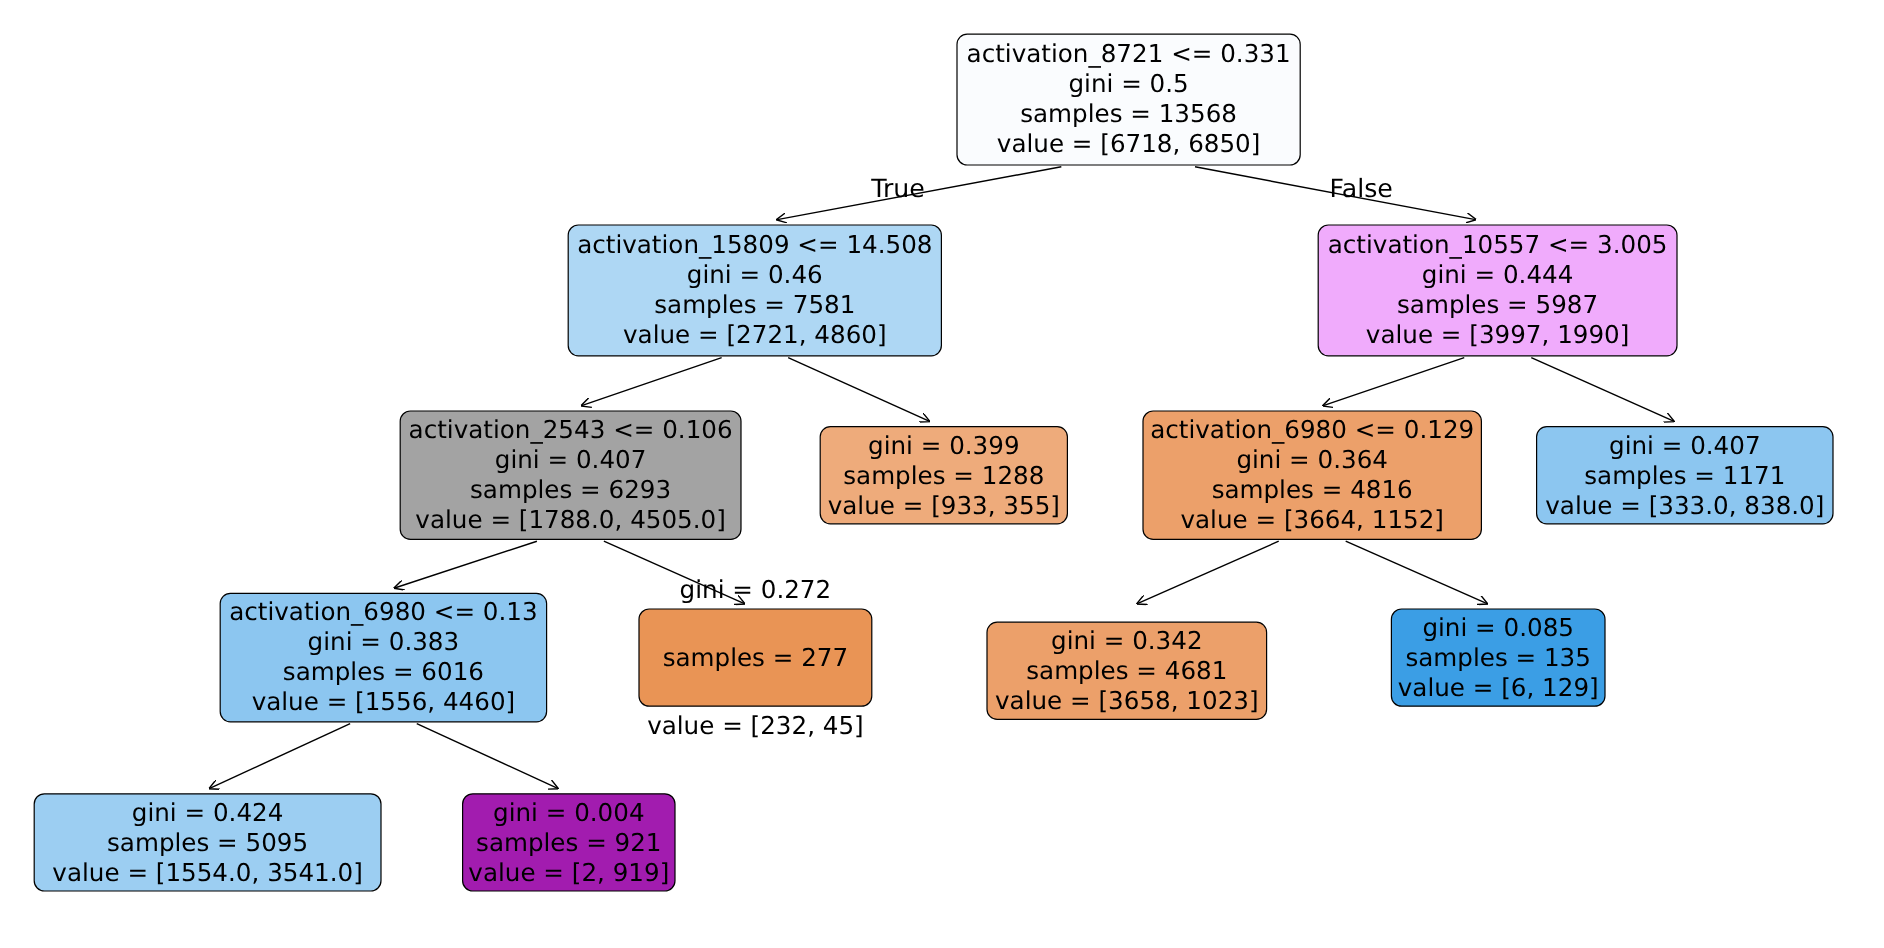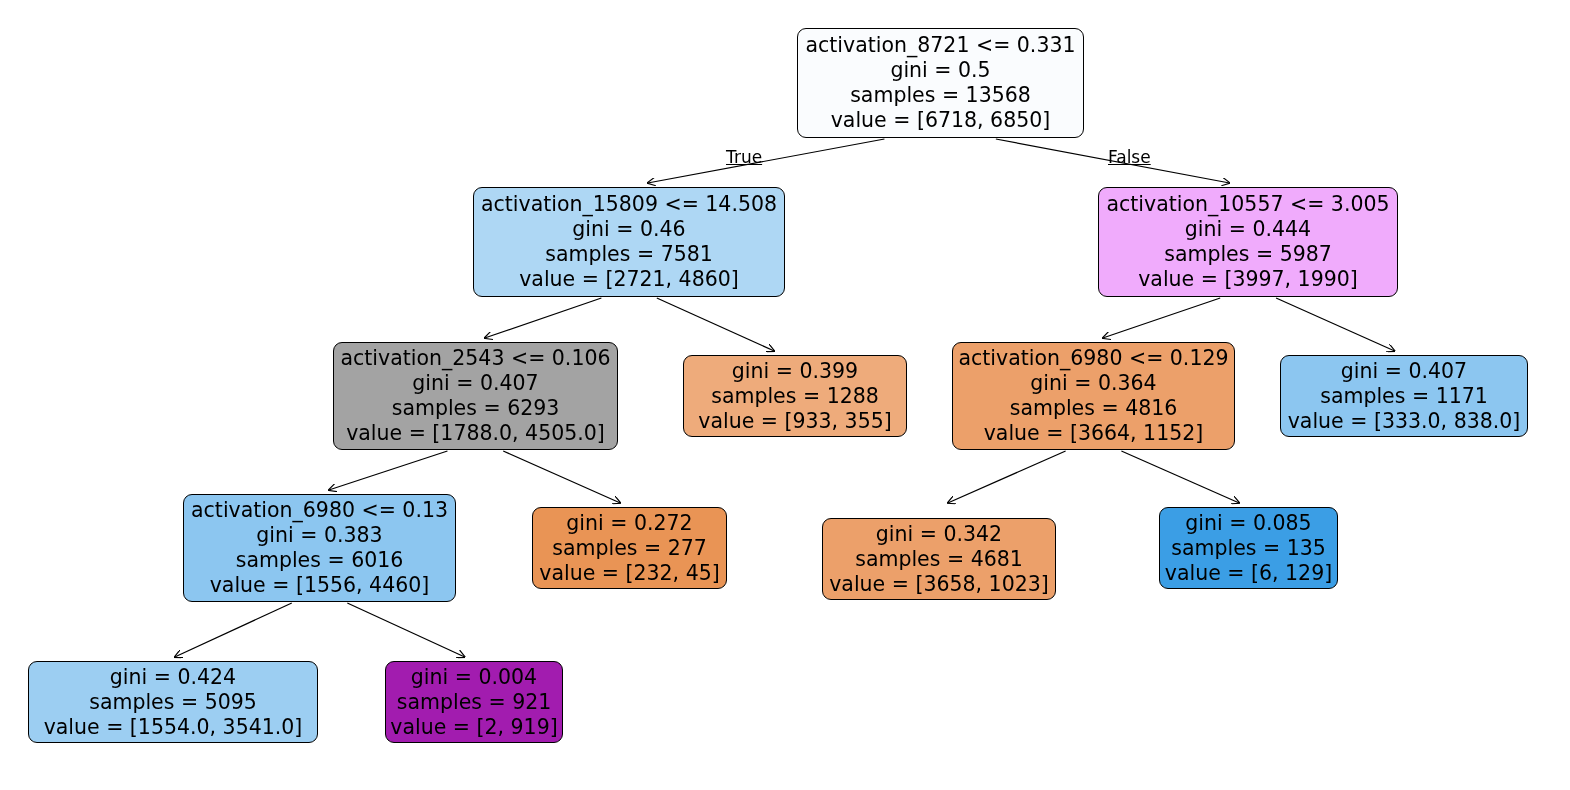--- a/index.html
+++ b/index.html
@@ -24,24 +24,23 @@
     color:#000000;
     font-size:20.5px;
     line-height:25px;
     white-space:nowrap;
     padding:5px 10px;
   }
   .node .ln{display:block;}
   .edge-label{
     position:absolute;
     color:#000000;
-    font-size:17px;
+    font-size:21px;
     line-height:24px;
     white-space:nowrap;
-    text-decoration:underline;
   }
 </style>
 </head>
 <body>
 
 <div id="canvas">
 
   <svg id="edges" viewBox="0 0 1570 790" xmlns="http://www.w3.org/2000/svg">
     <defs>
       <marker id="arrow" viewBox="0 0 10 10" refX="9" refY="5" markerWidth="7" markerHeight="7" orient="auto-start-reverse">
@@ -85,21 +84,21 @@
         <span class="ln">gini = 0.444</span>
         <span class="ln">samples = 5987</span>
         <span class="ln">value = [3997, 1990]</span>
       </div>
       <div class="node" style="left: 333px; top: 342px; width: 285px; height: 108px; background: #a3a3a3;">
         <span class="ln">activation_2543 &lt;= 0.106</span>
         <span class="ln">gini = 0.407</span>
         <span class="ln">samples = 6293</span>
         <span class="ln">value = [1788.0, 4505.0]</span>
       </div>
-      <div class="node" style="left: 683px; top: 355px; width: 224px; height: 82px; background: rgb(238, 171, 123);">
+      <div class="node" style="left: 683px; top: 355px; width: 207px; height: 82px; background: rgb(238, 171, 123);">
         <span class="ln">gini = 0.399</span>
         <span class="ln">samples = 1288</span>
         <span class="ln">value = [933, 355]</span>
       </div>
       <div class="node" style="left: 952px; top: 342px; width: 283px; height: 108px; background: rgb(236, 160, 106);">
         <span class="ln">activation_6980 &lt;= 0.129</span>
         <span class="ln">gini = 0.364</span>
         <span class="ln">samples = 4816</span>
         <span class="ln">value = [3664, 1152]</span>
       </div>
@@ -107,21 +106,21 @@
         <span class="ln">gini = 0.407</span>
         <span class="ln">samples = 1171</span>
         <span class="ln">value = [333.0, 838.0]</span>
       </div>
       <div class="node" style="left: 183px; top: 494px; width: 273px; height: 108px; background: rgb(140, 198, 240);">
         <span class="ln">activation_6980 &lt;= 0.13</span>
         <span class="ln">gini = 0.383</span>
         <span class="ln">samples = 6016</span>
         <span class="ln">value = [1556, 4460]</span>
       </div>
-      <div class="node" style="left: 532px; top: 507px; width: 195px; height: 82px; background: rgb(233, 148, 85);">
+      <div class="node" style="left: 532px; top: 507px; width: 195px; height: 82px; background: rgb(233, 148, 85); gap: 32px;">
         <span class="ln">gini = 0.272</span>
         <span class="ln">samples = 277</span>
         <span class="ln">value = [232, 45]</span>
       </div>
       <div class="node" style="left: 822px; top: 518px; width: 234px; height: 82px; background: rgb(236, 160, 106);">
         <span class="ln">gini = 0.342</span>
         <span class="ln">samples = 4681</span>
         <span class="ln">value = [3658, 1023]</span>
       </div>
       <div class="node" style="left: 1159px; top: 507px; width: 179px; height: 82px; background: rgb(59, 158, 229);">

